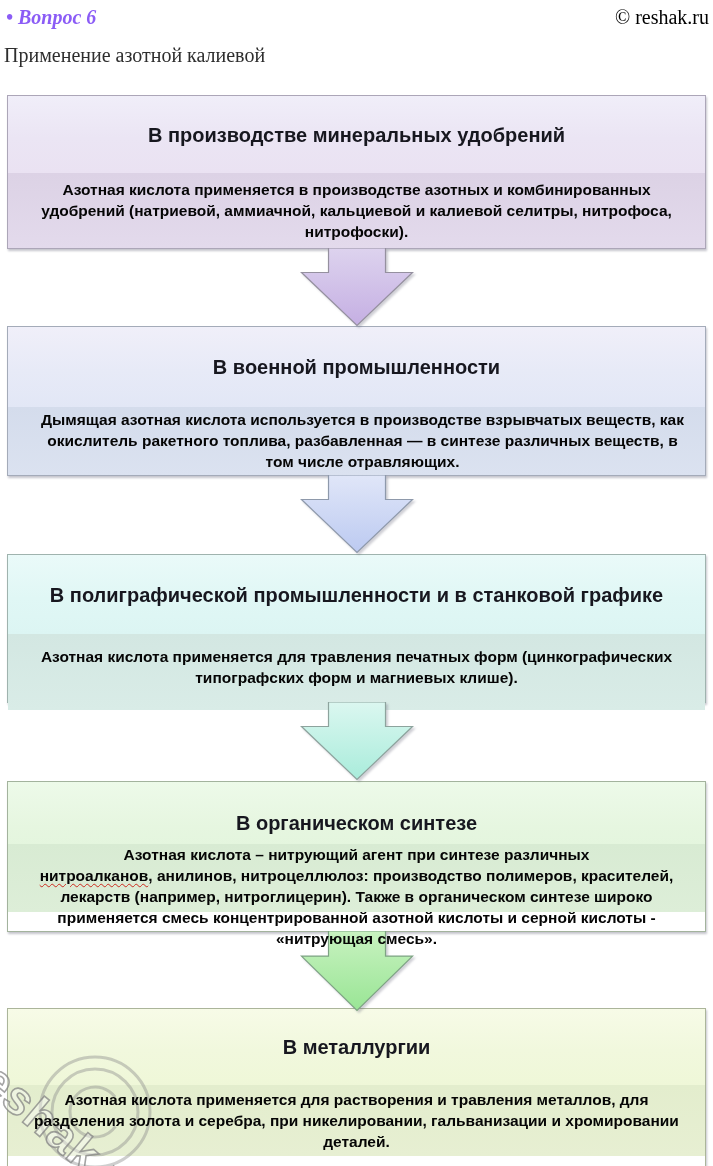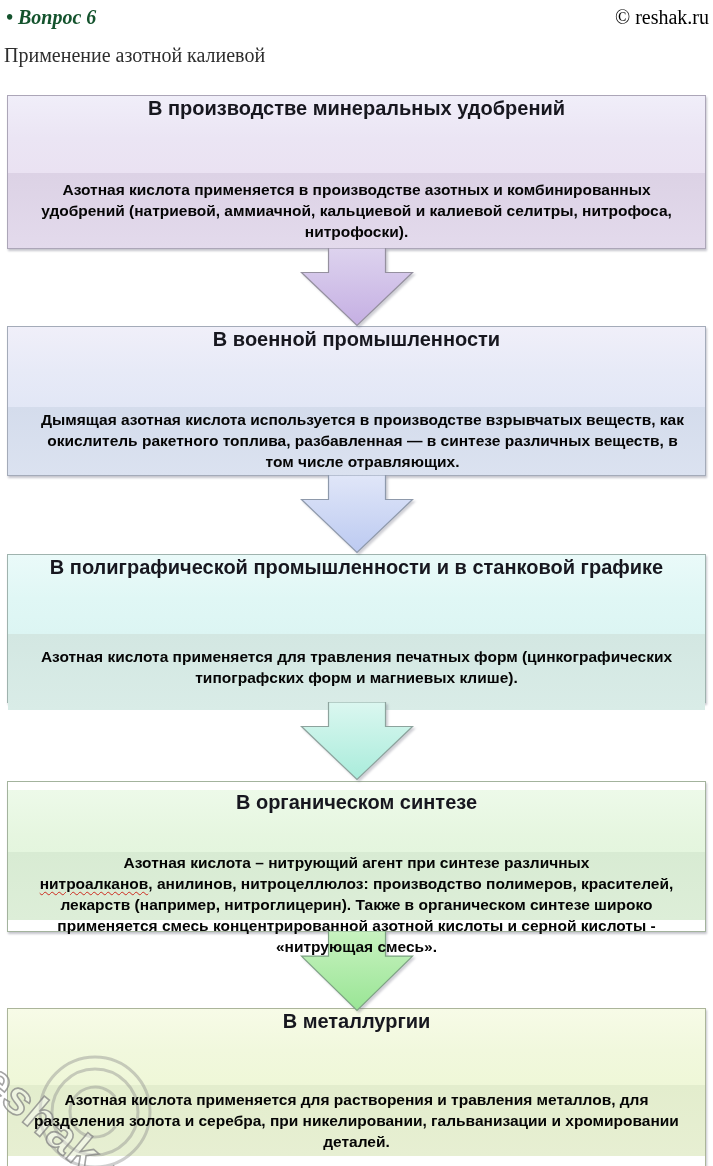--- a/index.html
+++ b/index.html
@@ -6,37 +6,37 @@
   .page {
     position:relative; width:713px; height:1166px; background:#ffffff;
     font-family:"Liberation Sans", sans-serif; overflow:hidden;
   }
 
   
   .doc-header { position:absolute; top:6px; left:0; width:713px; height:28px; }
   .question-label {
     position:absolute; left:6px; top:0;
     font-family:"Liberation Serif", serif; font-weight:bold; font-style:italic;
-    font-size:20px; color:#14532d;
+    font-size:20px; color:#8b5cf6;
   }
   .copyright-label {
     position:absolute; right:4px; top:0;
     font-family:"Liberation Serif", serif; font-size:20px; color:#000;
   }
   .subtitle {
     position:absolute; left:4px; top:44px;
     font-family:"Liberation Serif", serif; font-size:20px; color:#2e2e2e;
   }
 
   
   .sa-box {
     position:absolute; left:7px; width:699px; box-sizing:border-box;
     border:1px solid #a9a9b4; box-shadow:1px 2px 2px rgba(110,110,130,.4);
   }
-  .title-area { display:flex; justify-content:center; }
+  .title-area { display:flex; align-items:center; justify-content:center; }
   .title-text {
     position:relative; z-index:3; text-align:center;
     font-size:20px; font-weight:700; color:#17171f; line-height:24px; padding:0 10px;
   }
   .body-area { box-sizing:border-box; }
   .body-text {
     position:relative; z-index:3; text-align:center;
     font-size:15.5px; font-weight:600; color:#050505; line-height:21px; padding:0 14px;
   }
 
@@ -46,21 +46,21 @@
 
   .box-2 { top:326px; height:150px; border-color:#a4abb9; }
   .box-2 .title-area { height:80px; background:linear-gradient(180deg,#f0eff9 0%,#e7eaf7 55%,#e2e7f6 100%); }
   .box-2 .body-area  { height:68px; padding-top:2px; background:linear-gradient(180deg,#d4dcec 0%,#dbe2f0 100%);padding-left:12px; }
 
   .box-3 { top:554px; height:149px; border-color:#9fb3ae; }
   .box-3 .title-area { height:79px; background:linear-gradient(180deg,#eafaf9 0%,#e0f7f5 55%,#dcf5f3 100%); }
   .box-3 .body-area  { height:76px; padding-top:12px; background:linear-gradient(180deg,#d3e7e2 0%,#d9ece7 100%); }
 
   .box-4 { top:781px; height:151px; border-color:#a3b39d; }
-  .box-4 .title-area { height:81px; background:linear-gradient(180deg,#edfae9 0%,#e6f6e0 55%,#e2f5dc 100%);margin-top:8px; }
+  .box-4 .title-area { height:81px; background:linear-gradient(180deg,#edfae9 0%,#e6f6e0 55%,#e2f5dc 100%); }
   .box-4 .body-area  { height:68px; background:linear-gradient(180deg,#d8ebd3 0%,#ddeed8 100%); }
   .box-4 .body-text  { margin-top:-19px; }
   .misspelled { text-decoration:underline wavy #cc2a1e 1px; text-underline-offset:2px;text-align:center; }
 
   .box-5 { top:1008px; height:189px; border-color:#abb59a; }
   .box-5 .title-area { height:76px; background:linear-gradient(180deg,#f7fbe7 0%,#f1f8dd 55%,#eff7d8 100%); }
   .box-5 .body-area  { height:71px; padding-top:4px; background:linear-gradient(180deg,#e3edcd 0%,#e7efd2 100%); }
 
   
   .arrow { position:absolute; left:300px; width:114px; z-index:1;

